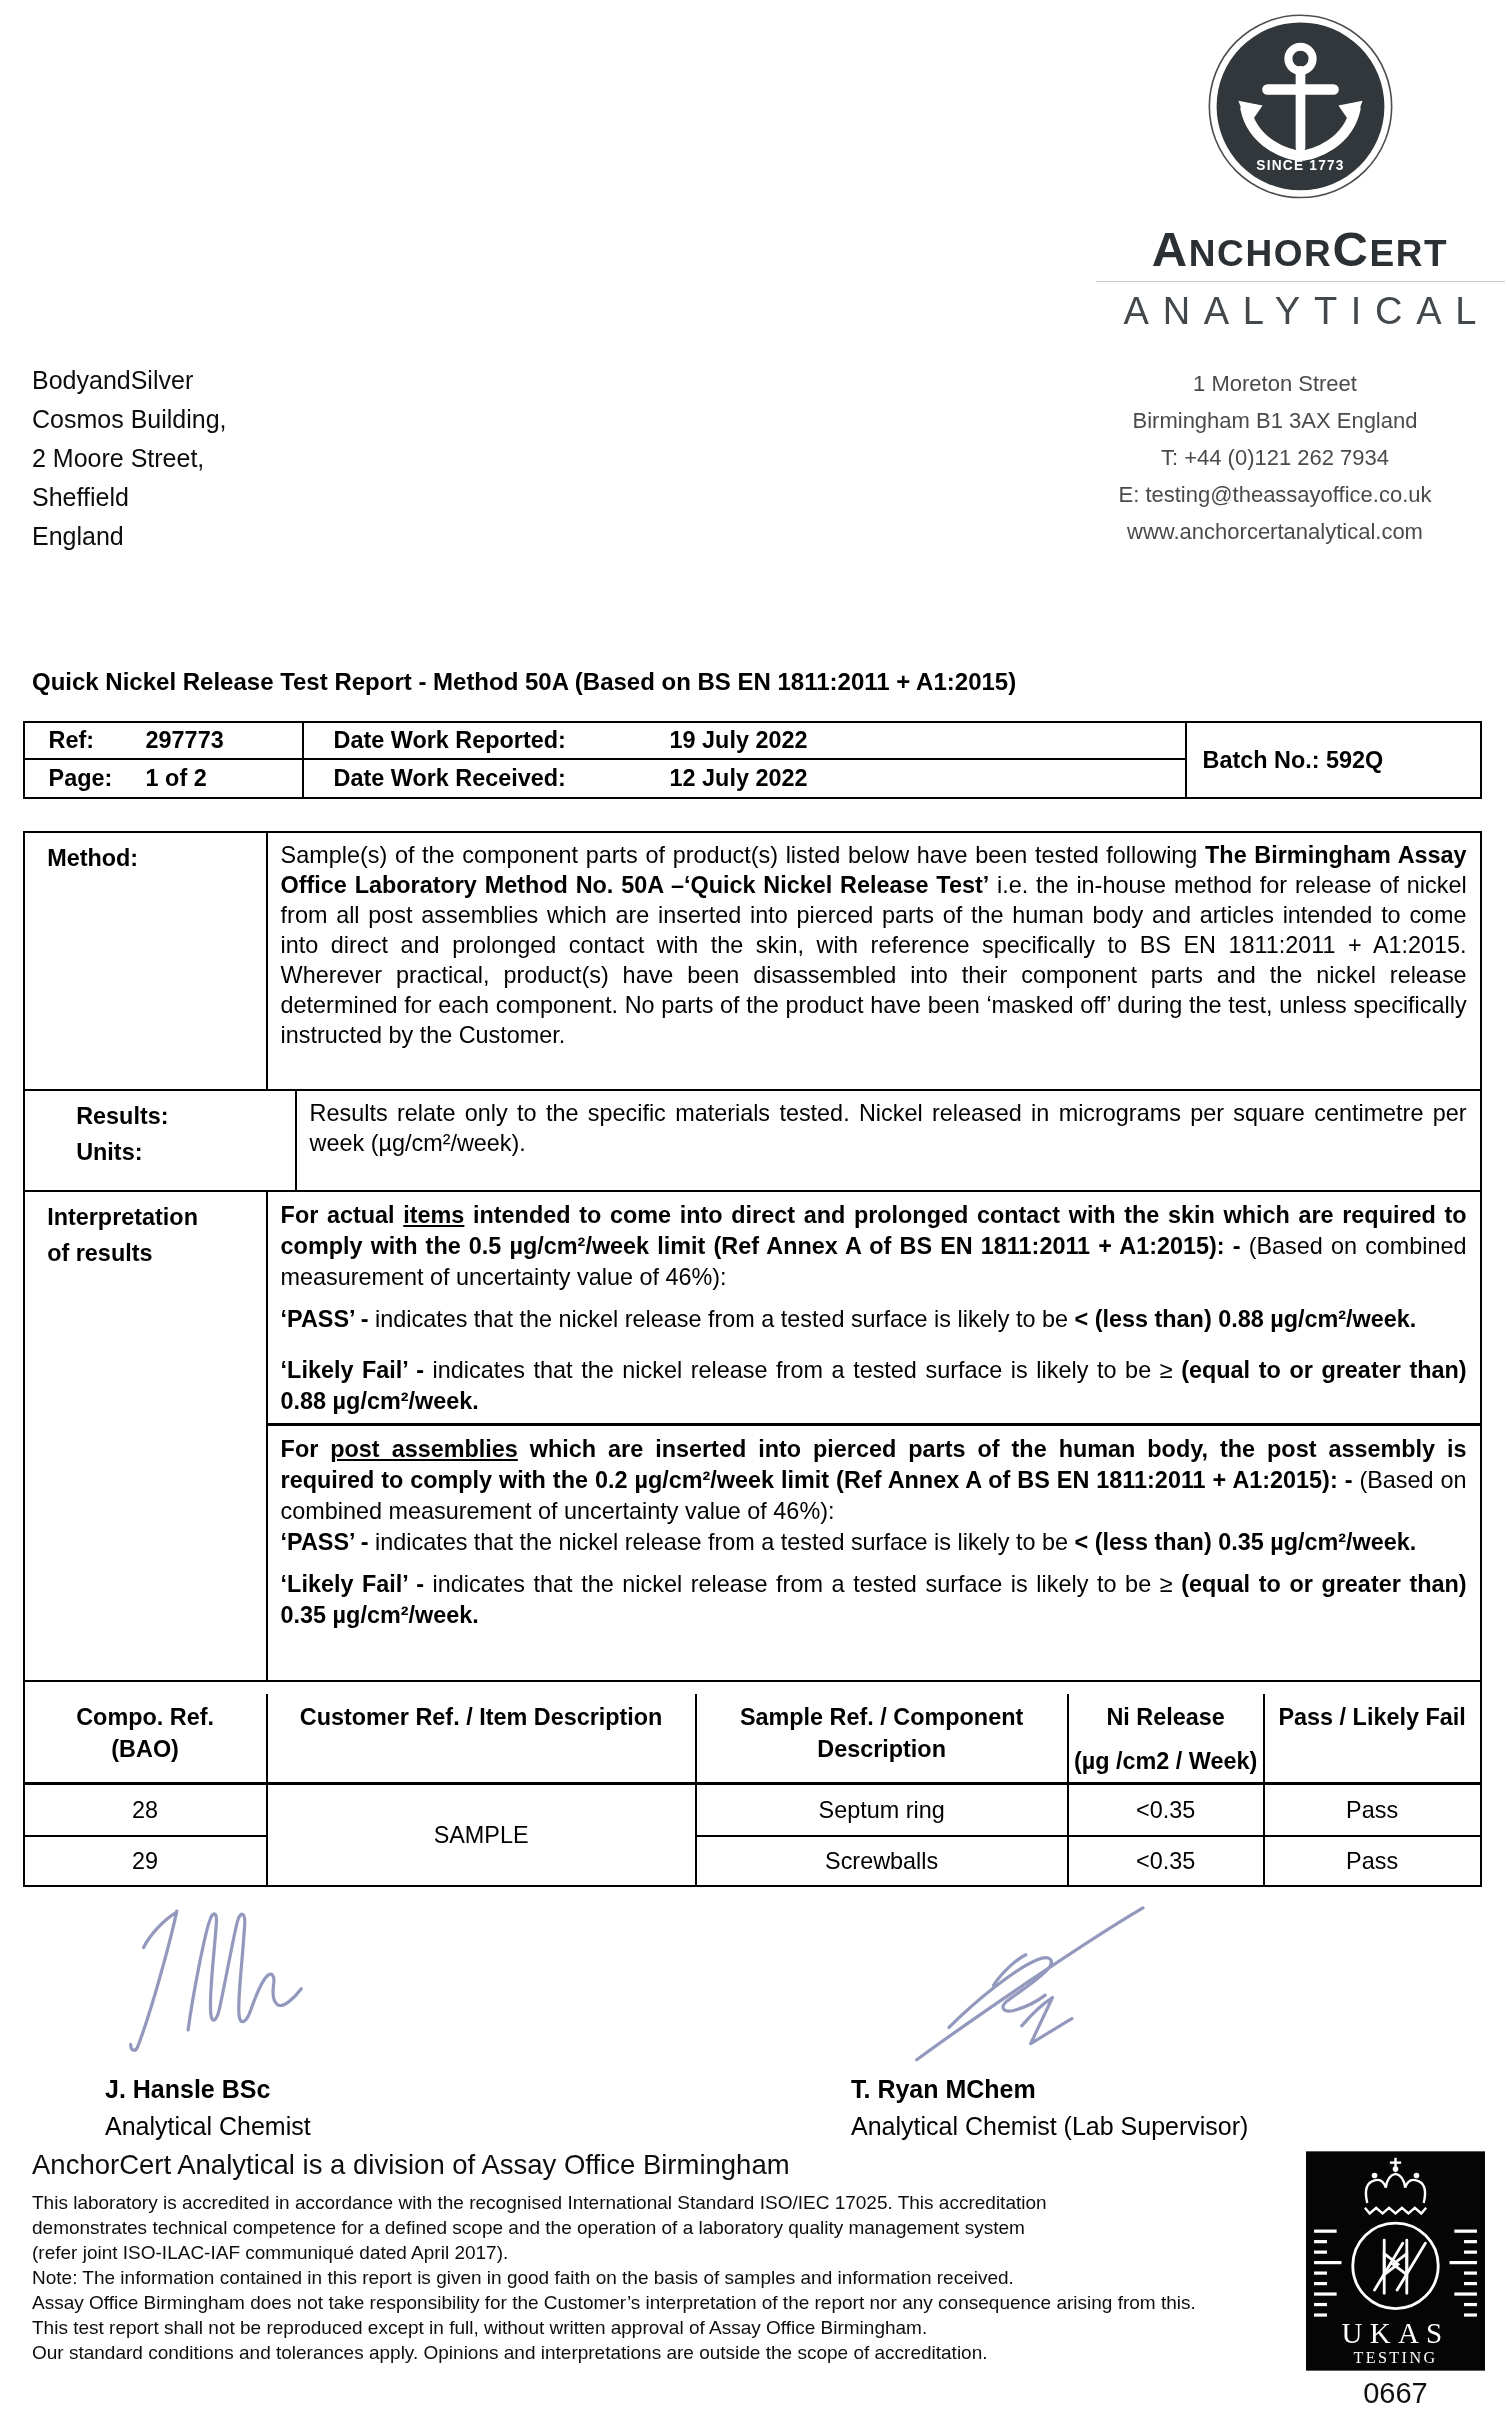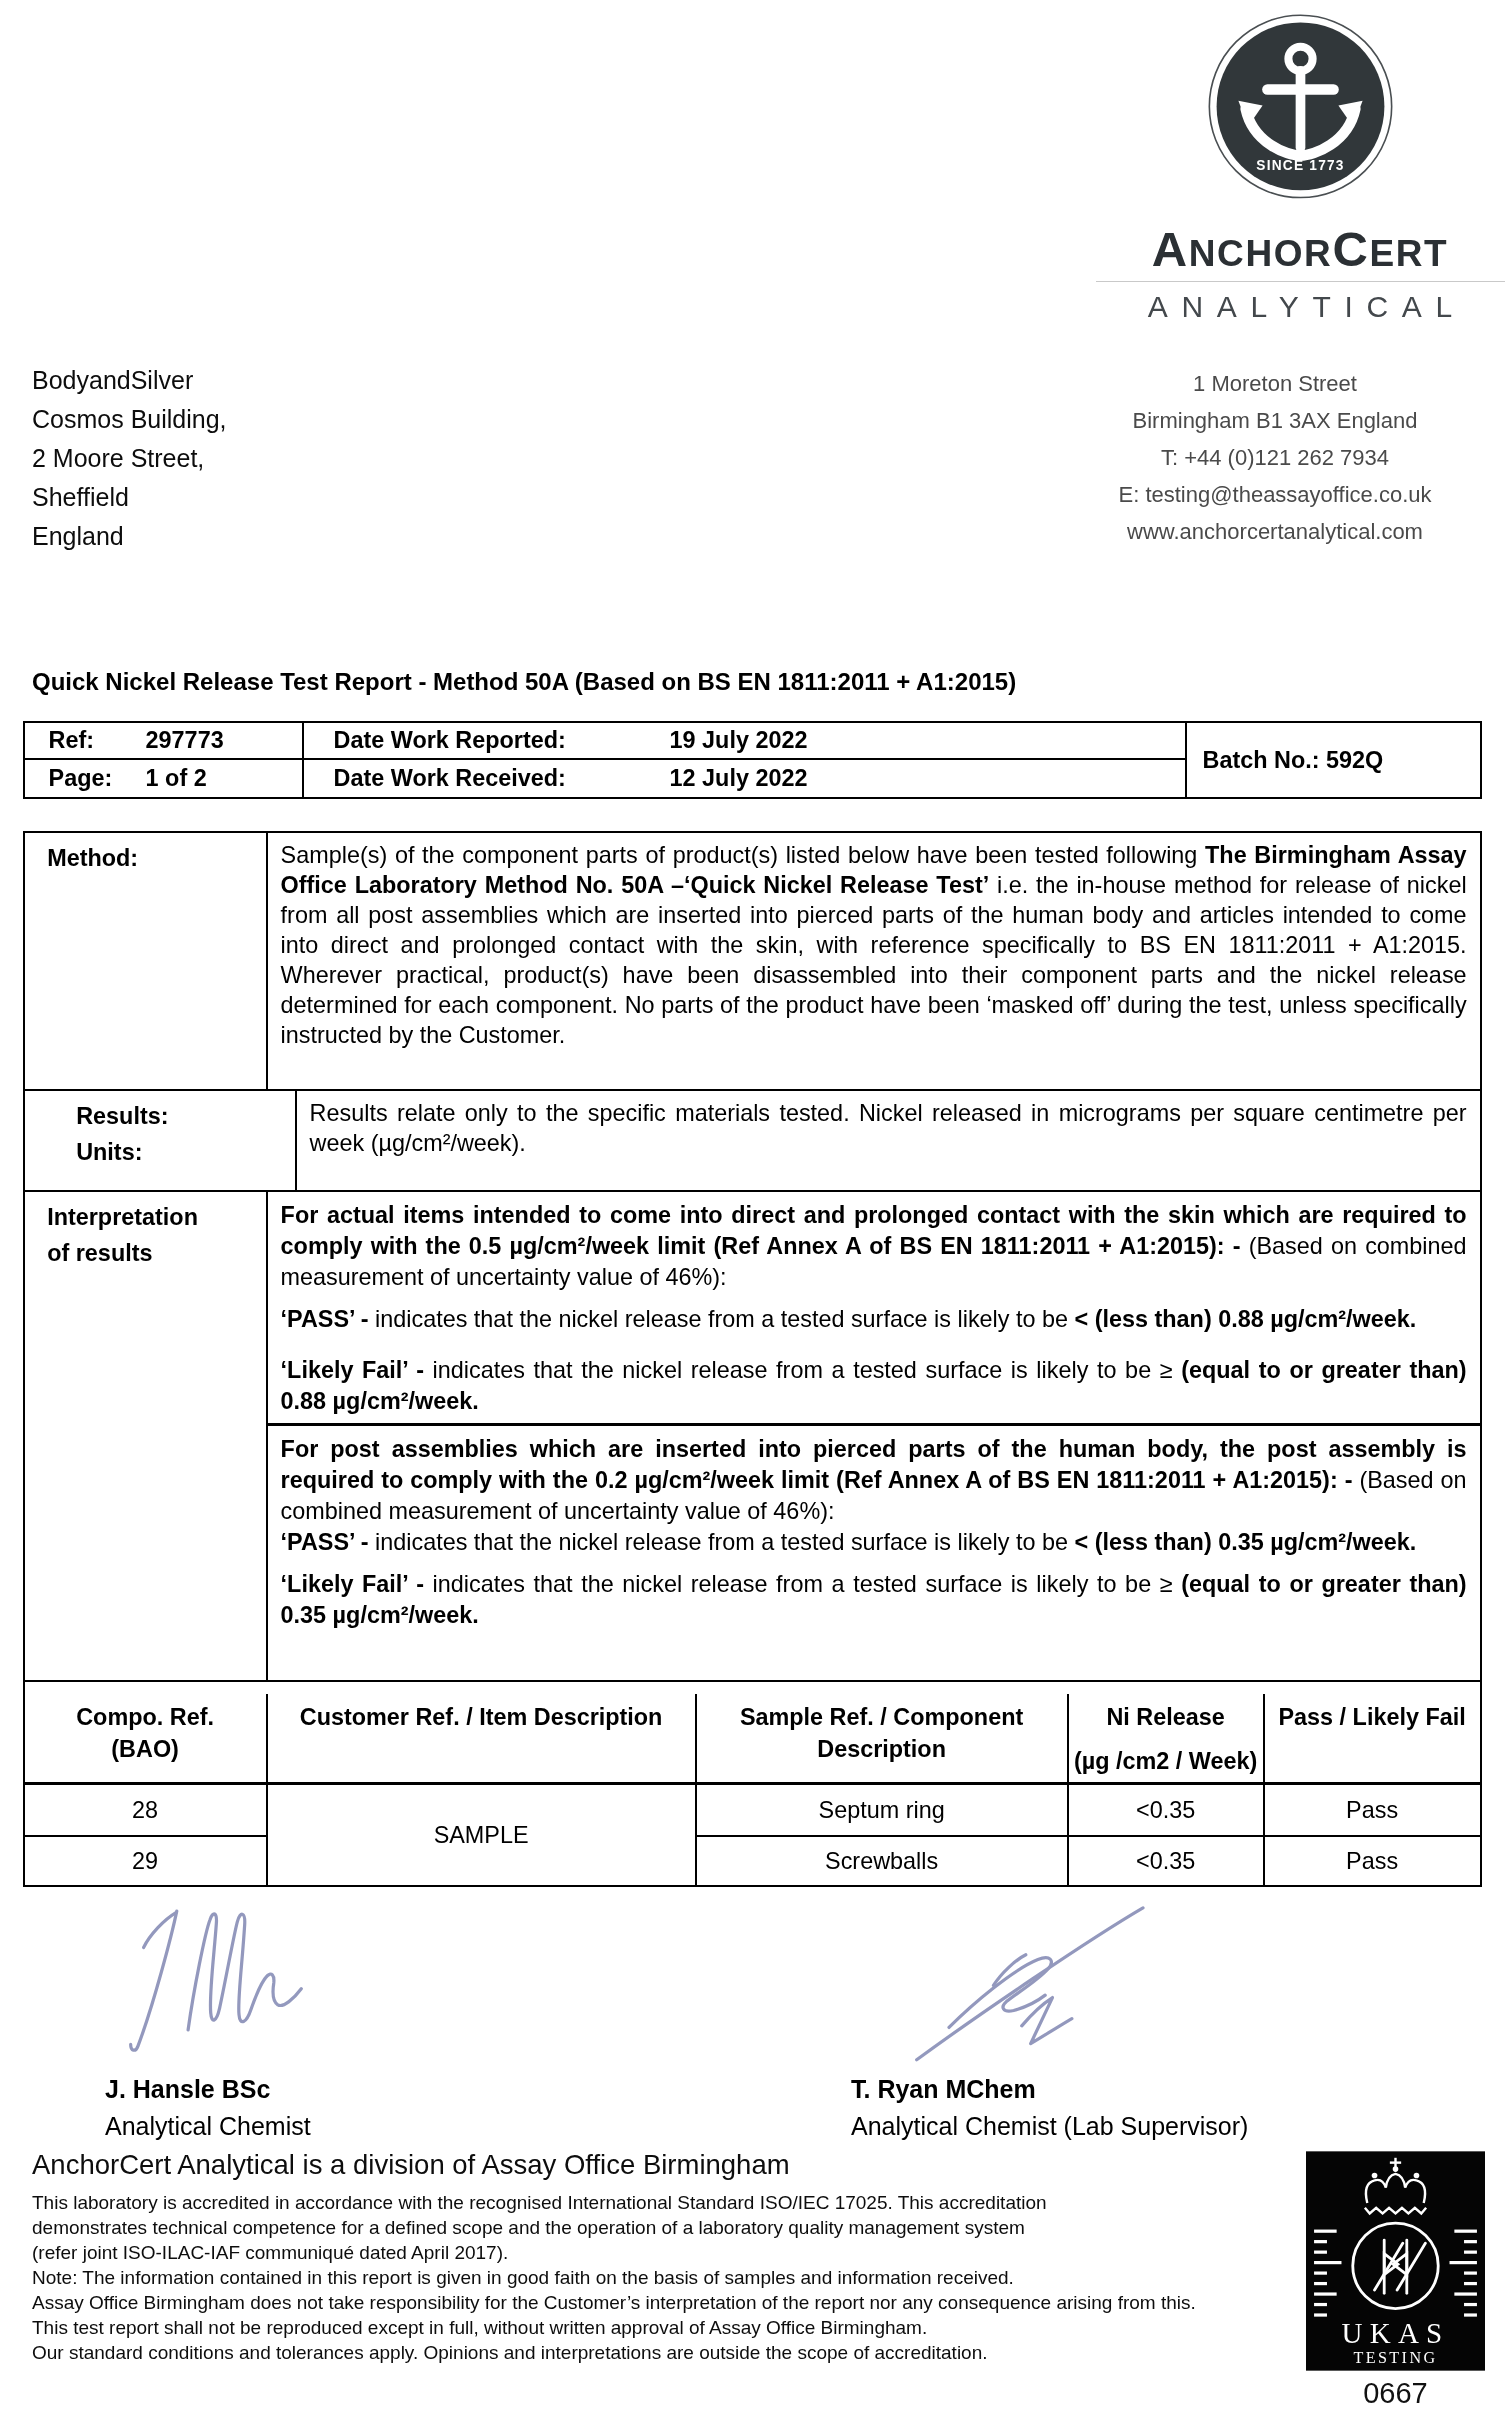--- a/index.html
+++ b/index.html
@@ -7,21 +7,21 @@
     position:relative;width:1507px;height:2426px;background:#ffffff;
     font-family:"Liberation Sans","DejaVu Sans",sans-serif;color:#000;overflow:hidden;
   }
   
   .logo{position:absolute;left:1092px;top:12px;width:416px;text-align:center;}
   .logo svg{display:block;margin:0 auto;}
   .wordmark{margin-top:21px;color:#2b3034;letter-spacing:1.6px;line-height:1;white-space:nowrap;}
   .wordmark .big{font-size:49px;font-weight:600;}
   .wordmark .small{font-size:37px;font-weight:600;}
   .logo-rule{height:1.6px;background:#c9c9c9;width:409px;margin:6.5px auto 0 auto;}
-  .analytical{margin-top:8px;font-size:30px;letter-spacing:13.7px;color:#43484c;font-weight:400;text-indent:13.7px;}
+  .analytical{margin-top:8px;font-size:38px;letter-spacing:13.7px;color:#43484c;font-weight:400;text-indent:13.7px;}
   
   .cust-addr{position:absolute;left:32px;top:361px;font-size:25px;line-height:39px;color:#0d0d0d;}
   .lab-addr{position:absolute;left:1064px;top:365px;width:422px;text-align:center;font-size:22px;line-height:37px;color:#4a4a4a;}
   
   .title{position:absolute;left:32px;top:668px;font-size:24px;font-weight:700;}
   
   .reftable{
     position:absolute;left:22.6px;top:721px;width:1459px;
     display:grid;grid-template-columns:279px 883px 1fr;grid-template-rows:37px 37px;
     border:2.4px solid #000;font-size:23.4px;font-weight:700;box-sizing:border-box;
@@ -44,21 +44,21 @@
   .row-method{height:256px;}
   .row-results{height:101px;padding-left:29px;}
   .row-interp{height:490px;}
   .row-interp .ctcell{padding:0;}
   .interp-sub{box-sizing:border-box;padding:8px 13px 6.5px 13px;}
   .interp-sub.second{border-top:3.2px solid #000;}
   .interp-sub p{margin:0;text-align:justify;line-height:31px;}
   .interp-sub .gap-s{margin-top:11.3px;}
   .interp-sub .gap-l{margin-top:19.4px;}
   .rb{font-weight:700;}
-  .ru{}
+  .ru{text-decoration:underline;}
   
   .rgrid{display:grid;grid-template-columns:243px 429px 372px 196px 1fr;grid-template-rows:103px 50px 50px;
     border-top:2.4px solid #000;box-sizing:border-box;}
   .g{box-sizing:border-box;text-align:center;}
   .gh{font-weight:700;padding-top:6.5px;line-height:32px;}
   .gbr{border-right:2.4px solid #000;}
   .ghb{border-bottom:3.2px solid #000;margin-top:12px;}
   .g-ni{display:flex;flex-direction:column;align-items:center;}
   .g-ni .bottom{margin-top:auto;padding-bottom:4.9px;font-weight:700;}
   .gd{display:flex;align-items:center;justify-content:center;font-weight:400;}

